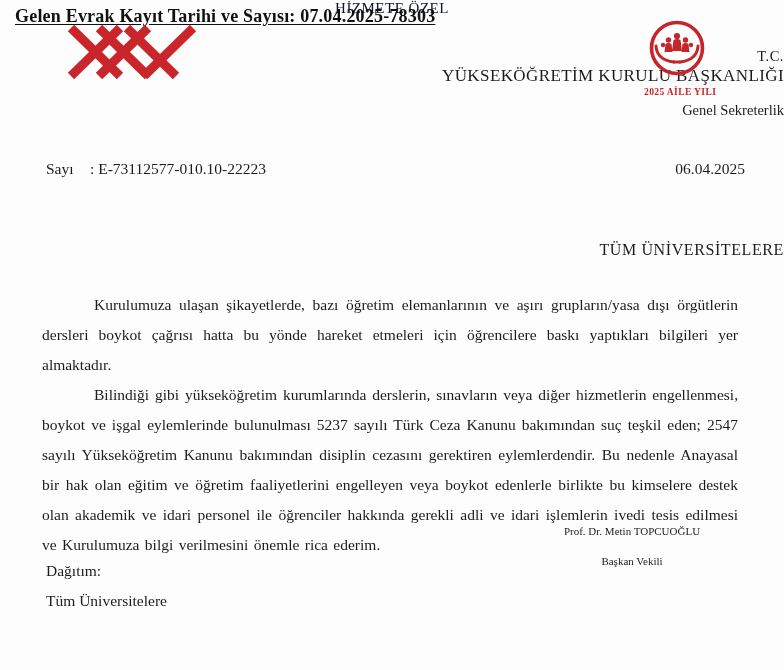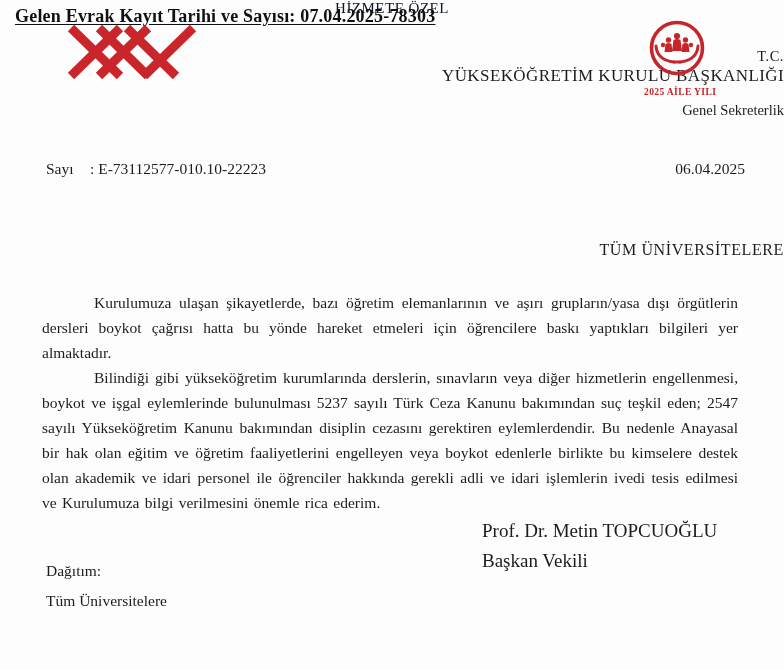--- a/index.html
+++ b/index.html
@@ -50,28 +50,28 @@
   .meta-label { display: inline-block; width: 44px; }
   .doc-date { position: absolute; top: 160px; right: 39px; font-size: 15.5px; }
 
   .subject {
     position: absolute; top: 241px; left: 0; right: 0;
     text-align: right; font-size: 16px; letter-spacing: 0.6px;
   }
 
   .body-text {
     position: absolute; top: 290px; left: 42px; right: 46px;
-    font-size: 15.5px; line-height: 25px;
+    font-size: 15.5px; line-height: 30px;
     text-align: justify;
   }
   .body-text p { text-indent: 52px; word-spacing: 1.5px; }
 
   .signature {
     position: absolute; top: 516px; left: 482px; width: 300px;
-    text-align: left; font-size: 19px; line-height: 30px;
+    text-align: center; font-size: 11px; line-height: 30px;
   }
 
   .distribution { position: absolute; left: 46px; top: 562px; font-size: 15.5px; }
   .distribution-item { margin-top: 12px; }
 </style>
 </head>
 <body>
 
 <div class="page">
 

